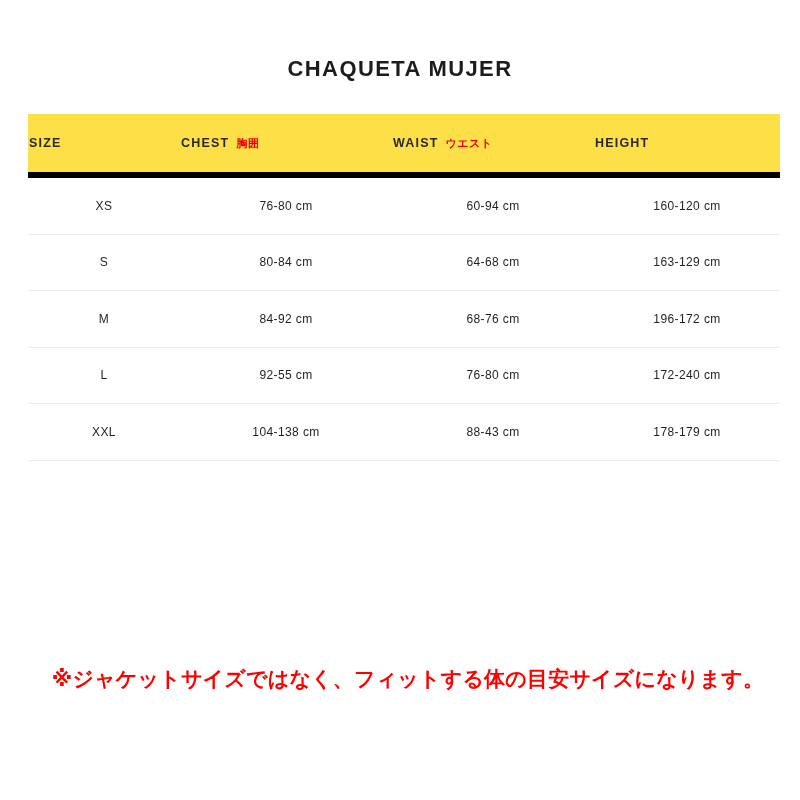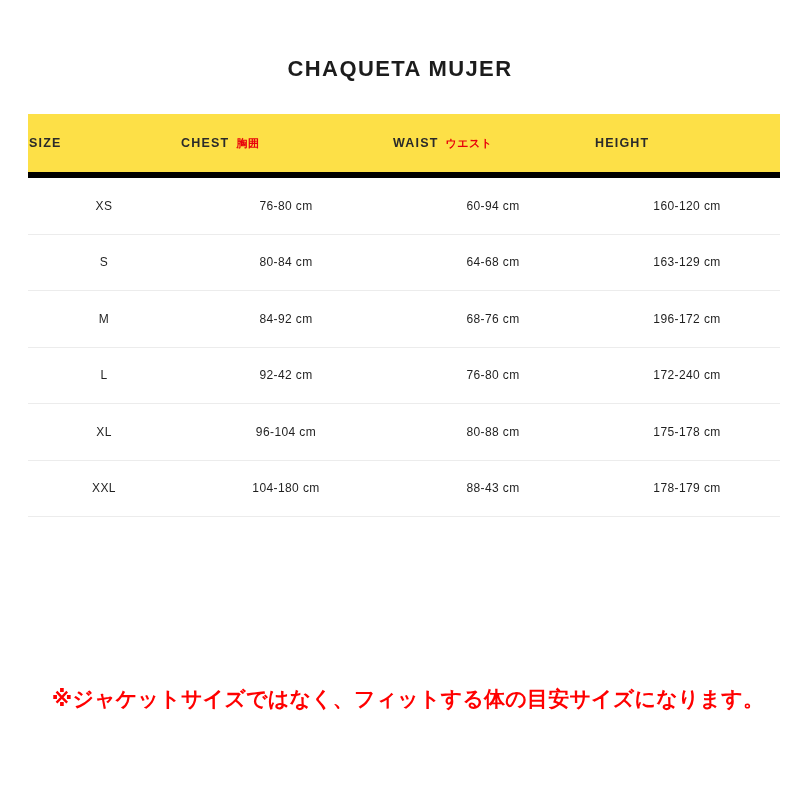--- a/index.html
+++ b/index.html
@@ -81,21 +81,20 @@
     position: absolute;
     left: 16px;
     right: 0;
     top: 665px;
     text-align: center;
     color: #ff0000;
     font-weight: bold;
     font-size: 21px;
     letter-spacing: 0.2px;
     font-family: "DejaVu Sans", sans-serif;
-    margin-top: 20px;
   }
 </style>
 </head>
 <body>
 
 <div class="page">
 
   <h1 class="title">CHAQUETA MUJER</h1>
 
   <div class="table-wrap">
@@ -130,33 +129,27 @@
           <td>163-129 cm</td>
         </tr>
         <tr>
           <td>M</td>
           <td>84-92 cm</td>
           <td>68-76 cm</td>
           <td>196-172 cm</td>
         </tr>
         <tr>
           <td>L</td>
-          <td>92-42 cm</td>
+          <td>92-55 cm</td>
           <td>76-80 cm</td>
           <td>172-240 cm</td>
         </tr>
         <tr>
-          <td>XL</td>
-          <td>96-104 cm</td>
-          <td>80-88 cm</td>
-          <td>175-178 cm</td>
-        </tr>
-        <tr>
           <td>XXL</td>
-          <td>104-180 cm</td>
+          <td>104-138 cm</td>
           <td>88-43 cm</td>
           <td>178-179 cm</td>
         </tr>
       </tbody>
     </table>
   </div>
 
   <div class="note">※ジャケットサイズではなく、フィットする体の目安サイズになります。</div>
 
 </div>

